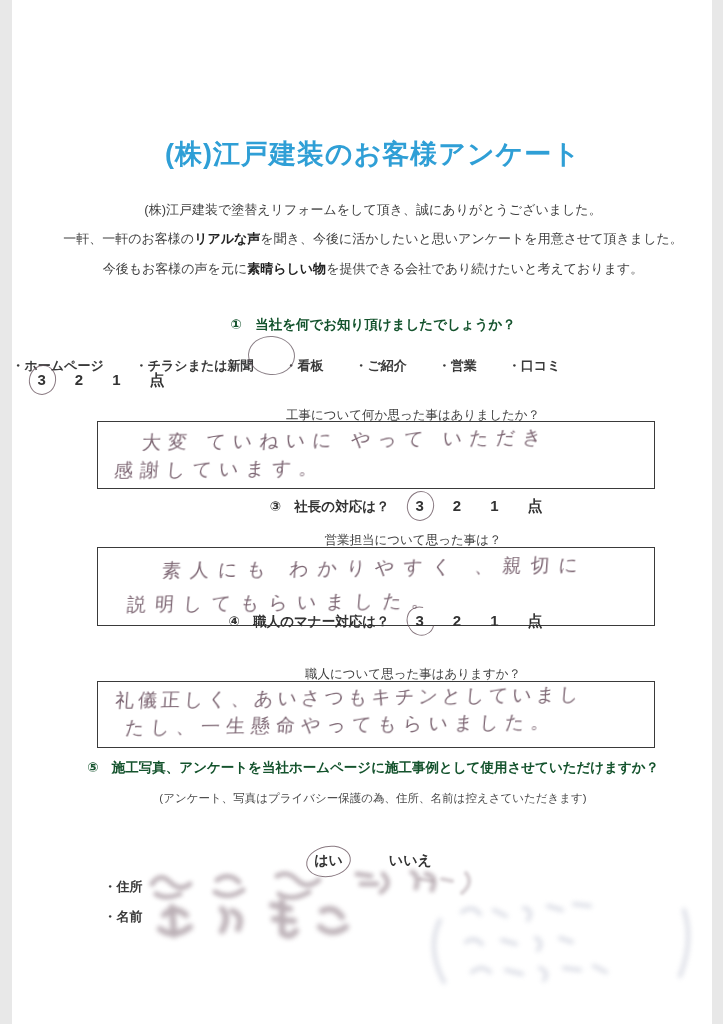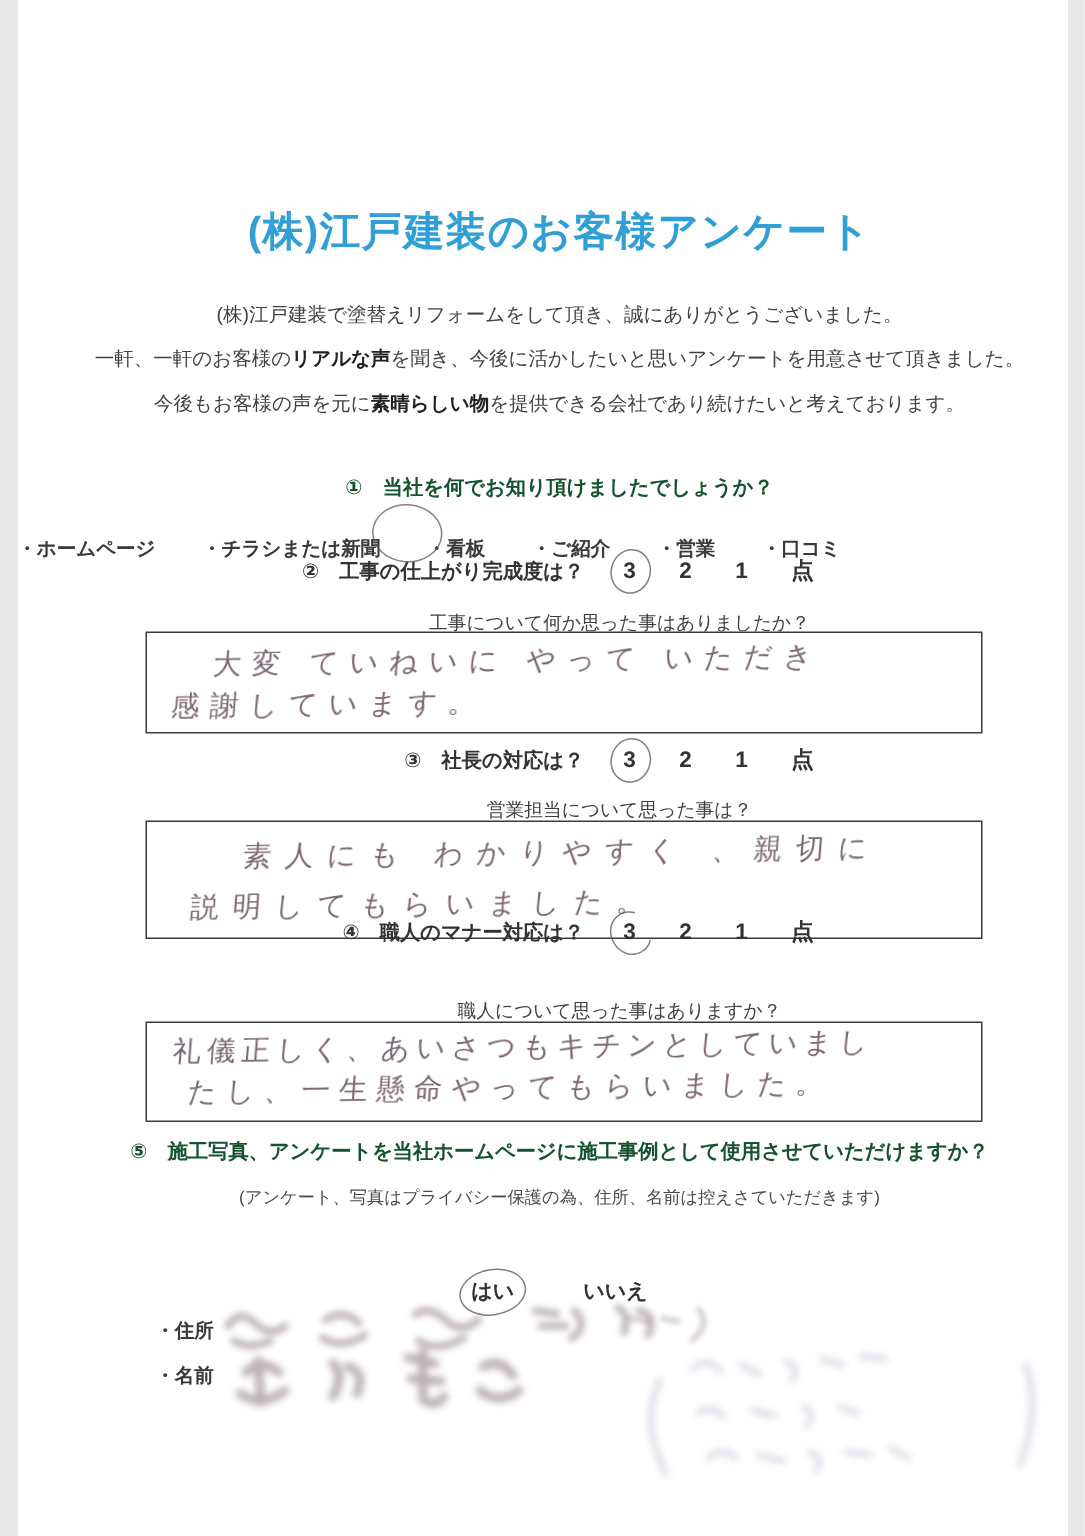--- a/index.html
+++ b/index.html
@@ -69,21 +69,20 @@
     <span>・チラシまたは新聞</span>
     <span>・看板</span>
     <span>・ご紹介</span>
     <span>・営業</span>
     <span>・口コミ</span>
   </div>
 
   <div class="abs ellipse1" style="left:236px;top:336px;width:45px;height:37px;"></div>
 
   <div class="abs scorerow" style="top:371px;">
-    <span class="q">②　工事の仕上がり完成度は？</span>
     <span class="scores">
       <span class="score"><span>3</span><i class="hand-circle"></i></span>
       <span class="score">2</span>
       <span class="score">1</span>
       <span>点</span>
     </span>
   </div>
 
   <div class="abs center clabel" style="top:407px;">工事について何か思った事はありましたか？</div>
   <div class="abs cbox" style="left:85px;top:421px;width:556px;height:66px;">

